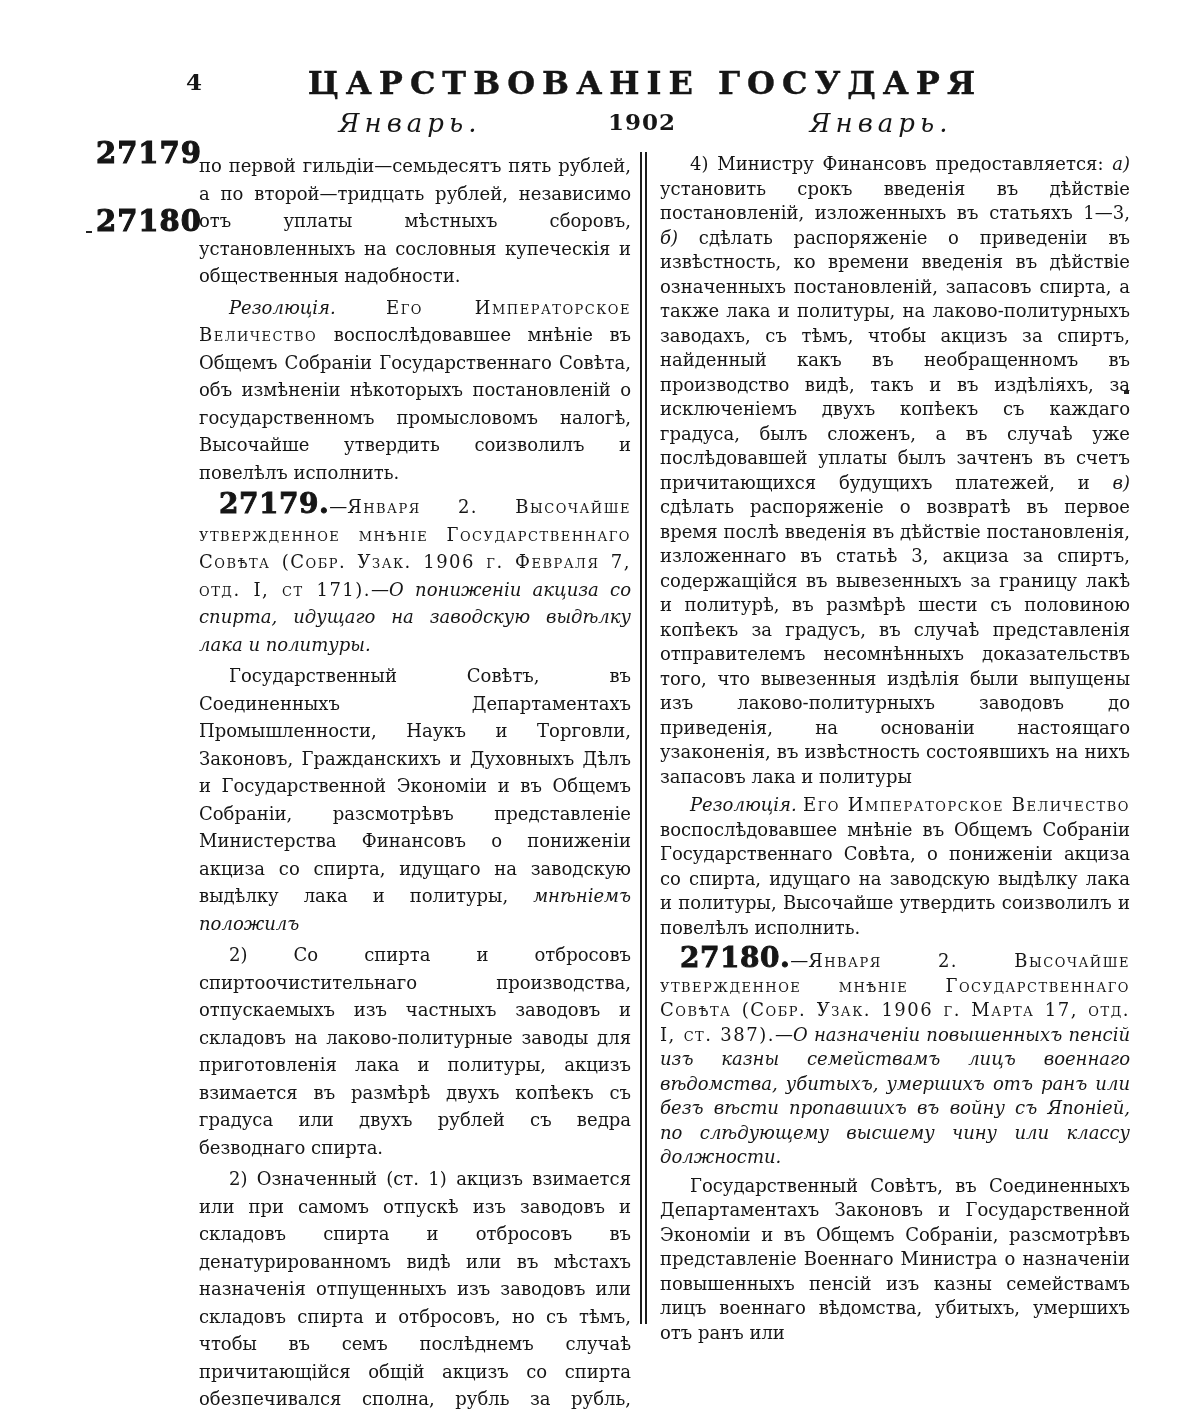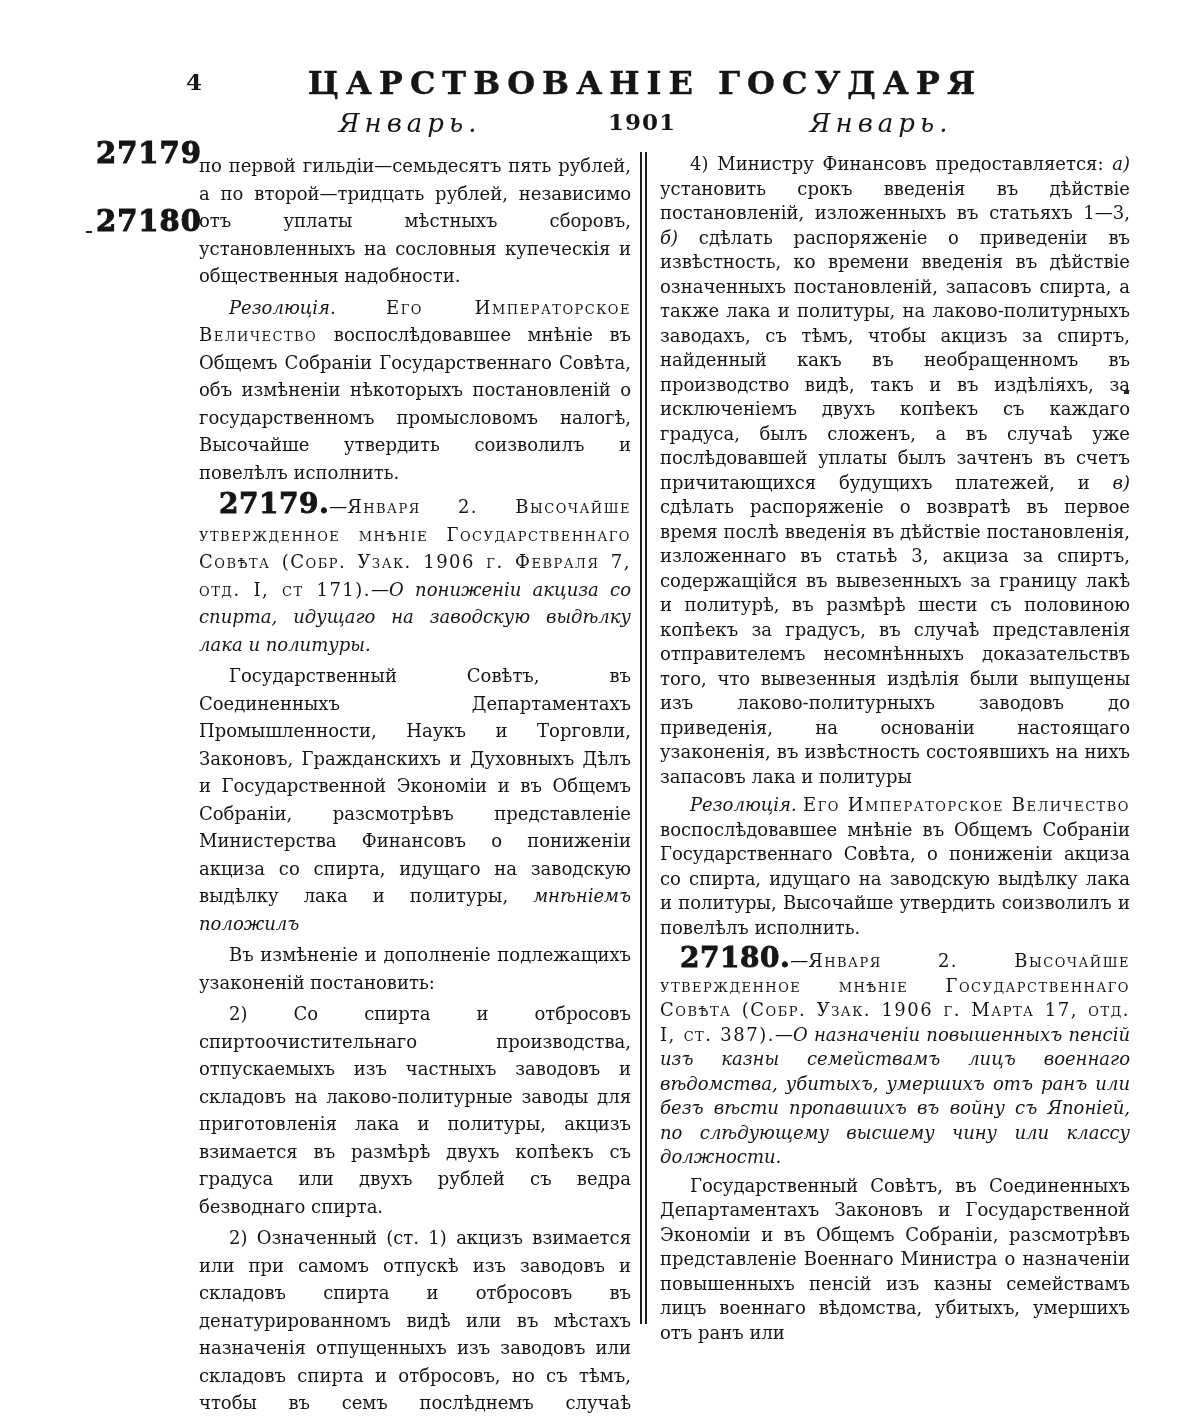--- a/index.html
+++ b/index.html
@@ -70,34 +70,33 @@
   .speck-b{left:86px;top:231px;width:6px;height:2px;}
 </style>
 </head>
 <body>
 
 <div class="page">
 
   <div class="page-num">4</div>
   <div class="doc-title">ЦАРСТВОВАНІЕ ГОСУДАРЯ</div>
   <div class="month month-left">Январь.</div>
-  <div class="year">1901</div>
+  <div class="year">1902</div>
   <div class="month month-right">Январь.</div>
 
   <div class="margin-num n1">27179</div>
   <div class="margin-num n2">27180</div>
 
   <div class="divider"></div>
 
   <div class="col col-left">
     <p class="para cont"><span>по первой гильдіи—семьдесятъ пять рублей, а по второй—тридцать рублей, независимо отъ уплаты мѣстныхъ сборовъ, установленныхъ на сословныя купеческія и общественныя надобности.</span></p>
     <p class="para"><span class="seg-i">Резолюція.</span><span> </span><span class="seg-sc">Его Императорское Величество</span><span> воспослѣдовавшее мнѣніе въ Общемъ Собраніи Государственнаго Совѣта, объ измѣненіи нѣкоторыхъ постановленій о государственномъ промысловомъ налогѣ, Высочайше утвердить соизволилъ и повелѣлъ исполнить.</span></p>
     <p class="heading"><span class="seg-num">27179.</span><span>—</span><span class="seg-sc">Января 2. Высочайше утвержденное мнѣніе Государственнаго Совѣта (Собр. Узак. 1906 г. Февраля 7, отд. I, ст 171).</span><span>—</span><span class="seg-i">О пониженіи акциза со спирта, идущаго на заводскую выдѣлку лака и политуры.</span></p>
     <p class="para"><span>Государственный Совѣтъ, въ Соединенныхъ Департаментахъ Промышленности, Наукъ и Торговли, Законовъ, Гражданскихъ и Духовныхъ Дѣлъ и Государственной Экономіи и въ Общемъ Собраніи, разсмотрѣвъ представленіе Министерства Финансовъ о пониженіи акциза со спирта, идущаго на заводскую выдѣлку лака и политуры, </span><span class="seg-i">мнѣніемъ положилъ</span></p>
-    <p class="para"><span>Въ измѣненіе и дополненіе подлежащихъ узаконеній постановить:</span></p>
     <p class="para"><span>2) Со спирта и отбросовъ спиртоочистительнаго производства, отпускаемыхъ изъ частныхъ заводовъ и складовъ на лаково-политурные заводы для приготовленія лака и политуры, акцизъ взимается въ размѣрѣ двухъ копѣекъ съ градуса или двухъ рублей съ ведра безводнаго спирта.</span></p>
     <p class="para"><span>2) Означенный (ст. 1) акцизъ взимается или при самомъ отпускѣ изъ заводовъ и складовъ спирта и отбросовъ въ денатурированномъ видѣ или въ мѣстахъ назначенія отпущенныхъ изъ заводовъ или складовъ спирта и отбросовъ, но съ тѣмъ, чтобы въ семъ послѣднемъ случаѣ причитающійся общій акцизъ со спирта обезпечивался сполна, рубль за рубль, установленными залогами, которые освобождаются по денатураціи спирта и отбросовъ въ мѣстѣ ихъ примѣненія и по уплатѣ установленнаго статьею 1 пониженнаго акциза за все количество спирта, подвергшагося денатураціи. Неявка въ такихъ случаяхъ спирта, обнаруженная при пріемѣ транспортовъ въ мѣстѣ примѣненія, подлежитъ немедленно оплатѣ общимъ установленнымъ со спирта акцизомъ.</span></p>
   </div>
 
   <div class="col col-right">
     <p class="para"><span>4) Министру Финансовъ предоставляется: </span><span class="seg-i">а)</span><span> установить срокъ введенія въ дѣйствіе постановленій, изложенныхъ въ статьяхъ 1—3, </span><span class="seg-i">б)</span><span> сдѣлать распоряженіе о приведеніи въ извѣстность, ко времени введенія въ дѣйствіе означенныхъ постановленій, запасовъ спирта, а также лака и политуры, на лаково-политурныхъ заводахъ, съ тѣмъ, чтобы акцизъ за спиртъ, найденный какъ въ необращенномъ въ производство видѣ, такъ и въ издѣліяхъ, за исключеніемъ двухъ копѣекъ съ каждаго градуса, былъ сложенъ, а въ случаѣ уже послѣдовавшей уплаты былъ зачтенъ въ счетъ причитающихся будущихъ платежей, и </span><span class="seg-i">в)</span><span> сдѣлать распоряженіе о возвратѣ въ первое время послѣ введенія въ дѣйствіе постановленія, изложеннаго въ статьѣ 3, акциза за спиртъ, содержащійся въ вывезенныхъ за границу лакѣ и политурѣ, въ размѣрѣ шести съ половиною копѣекъ за градусъ, въ случаѣ представленія отправителемъ несомнѣнныхъ доказательствъ того, что вывезенныя издѣлія были выпущены изъ лаково-политурныхъ заводовъ до приведенія, на основаніи настоящаго узаконенія, въ извѣстность состоявшихъ на нихъ запасовъ лака и политуры</span></p>
     <p class="para"><span class="seg-i">Резолюція.</span><span> </span><span class="seg-sc">Его Императорское Величество</span><span> воспослѣдовавшее мнѣніе въ Общемъ Собраніи Государственнаго Совѣта, о пониженіи акциза со спирта, идущаго на заводскую выдѣлку лака и политуры, Высочайше утвердить соизволилъ и повелѣлъ исполнить.</span></p>
     <p class="heading"><span class="seg-num">27180.</span><span>—</span><span class="seg-sc">Января 2. Высочайше утвержденное мнѣніе Государственнаго Совѣта (Собр. Узак. 1906 г. Марта 17, отд. I, ст. 387).</span><span>—</span><span class="seg-i">О назначеніи повышенныхъ пенсій изъ казны семействамъ лицъ военнаго вѣдомства, убитыхъ, умершихъ отъ ранъ или безъ вѣсти пропавшихъ въ войну съ Японіей, по слѣдующему высшему чину или классу должности.</span></p>
     <p class="para"><span>Государственный Совѣтъ, въ Соединенныхъ Департаментахъ Законовъ и Государственной Экономіи и въ Общемъ Собраніи, разсмотрѣвъ представленіе Военнаго Министра о назначеніи повышенныхъ пенсій изъ казны семействамъ лицъ военнаго вѣдомства, убитыхъ, умершихъ отъ ранъ или</span></p>
   </div>

